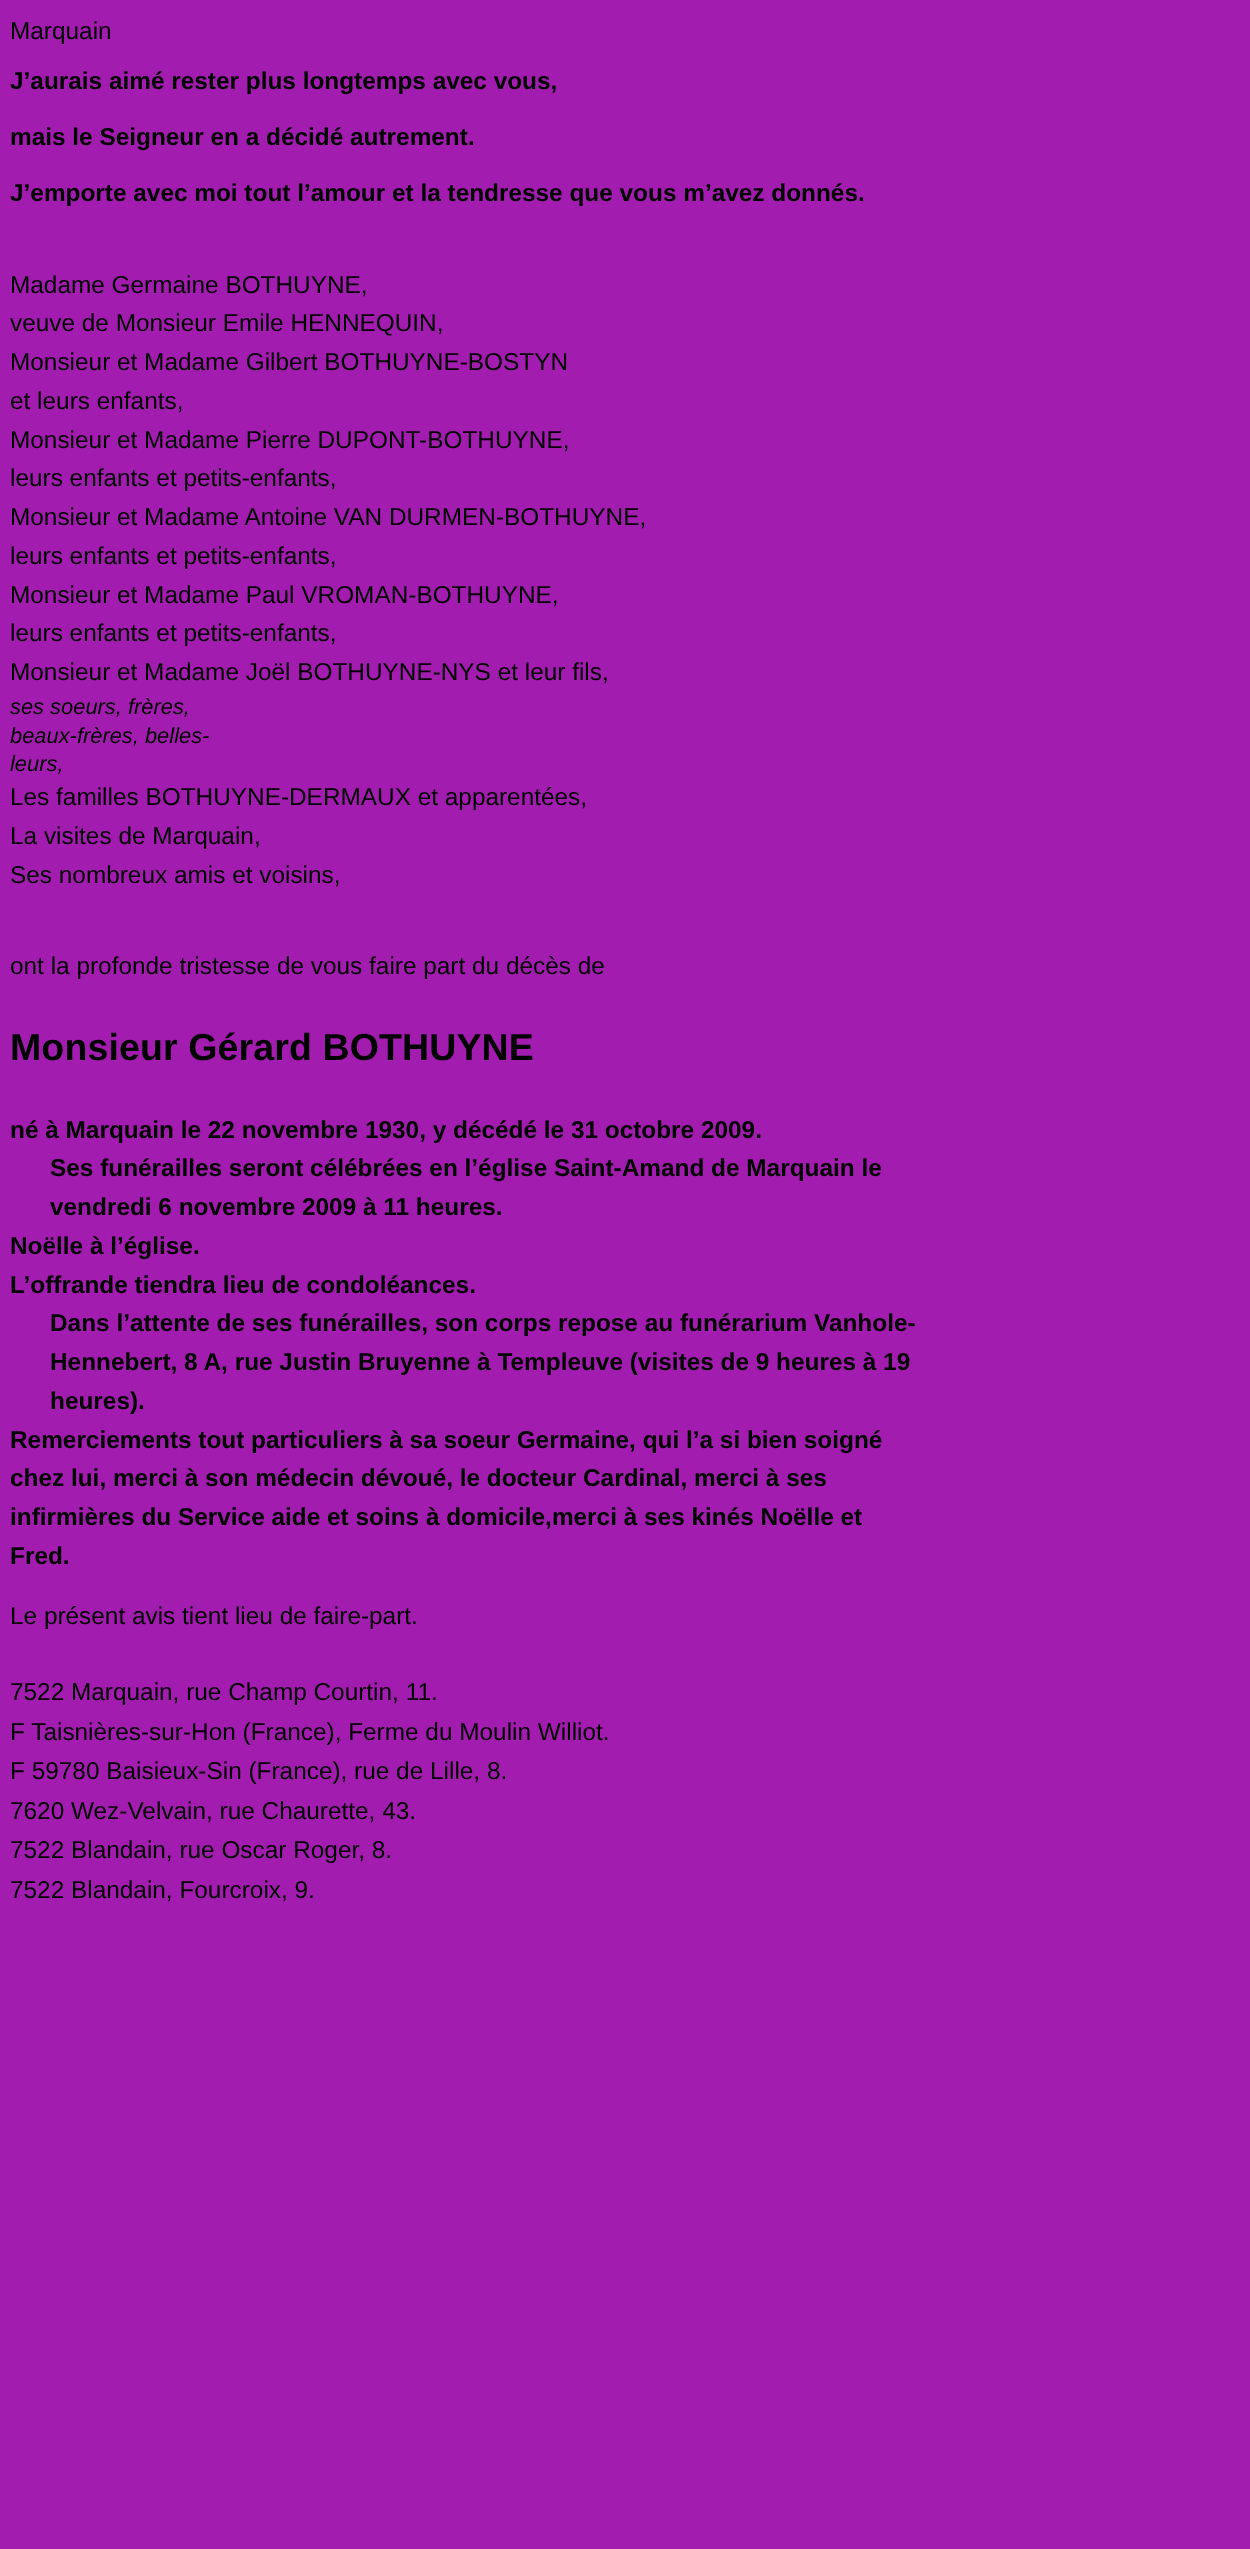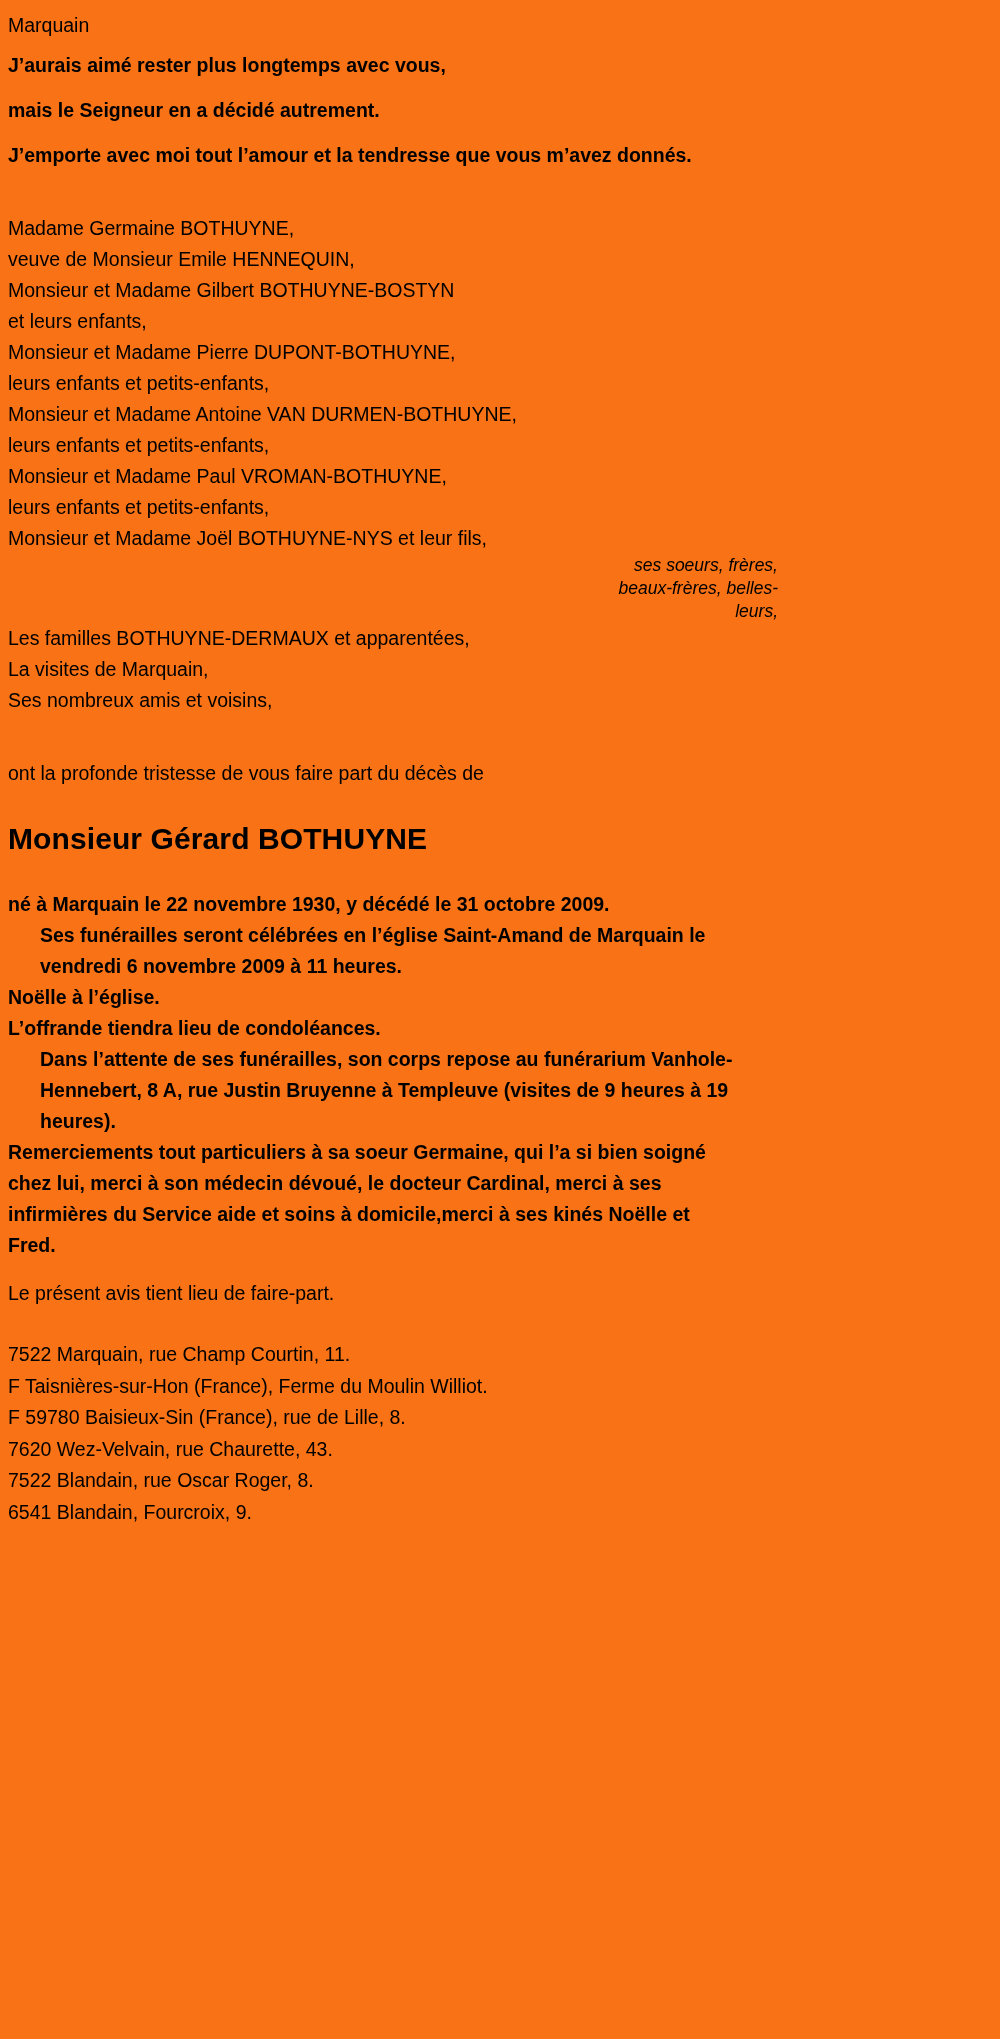--- a/index.html
+++ b/index.html
@@ -12,21 +12,21 @@
     min-height: 2039px;
     font-family: "Liberation Sans", sans-serif;
     color: #000000;
     -webkit-font-smoothing: antialiased;
   }
   .page {
     width: 1000px;
     min-height: 2039px;
     box-sizing: border-box;
     padding: 10px 0 0 8px;
-    background: #f97316;
+    background: #a21caf;
   }
   .line {
     font-size: 19.5px;
     line-height: 31px;
     color: #000000;
     white-space: pre-wrap;
   }
   .para {
     font-size: 19.5px;
     line-height: 31px;
@@ -54,21 +54,21 @@
   .verse-line:last-child {
     margin-bottom: 0;
   }
   .gap-lg { height: 42px; }
   .gap-md { height: 30px; }
   .family-list .line {
     line-height: 31px;
   }
   .relations {
     max-width: 770px;
-    text-align: right;
+    text-align: left;
     font-style: italic;
     font-size: 17.5px;
     line-height: 23px;
     padding-right: 2px;
   }
   .relations div {
     white-space: pre-wrap;
   }
   .deceased-name {
     font-size: 30px;
@@ -154,16 +154,16 @@
   </div>
 
   <div class="gap-md"></div>
 
   <div class="addresses">
     <div class="line">7522 Marquain, rue Champ Courtin, 11.</div>
     <div class="line">F Taisnières-sur-Hon (France), Ferme du Moulin Williot.</div>
     <div class="line">F 59780 Baisieux-Sin (France), rue de Lille, 8.</div>
     <div class="line">7620 Wez-Velvain, rue Chaurette, 43.</div>
     <div class="line">7522 Blandain, rue Oscar Roger, 8.</div>
-    <div class="line">6541 Blandain, Fourcroix, 9.</div>
+    <div class="line">7522 Blandain, Fourcroix, 9.</div>
   </div>
 
 </div>
 
 </body></html>

